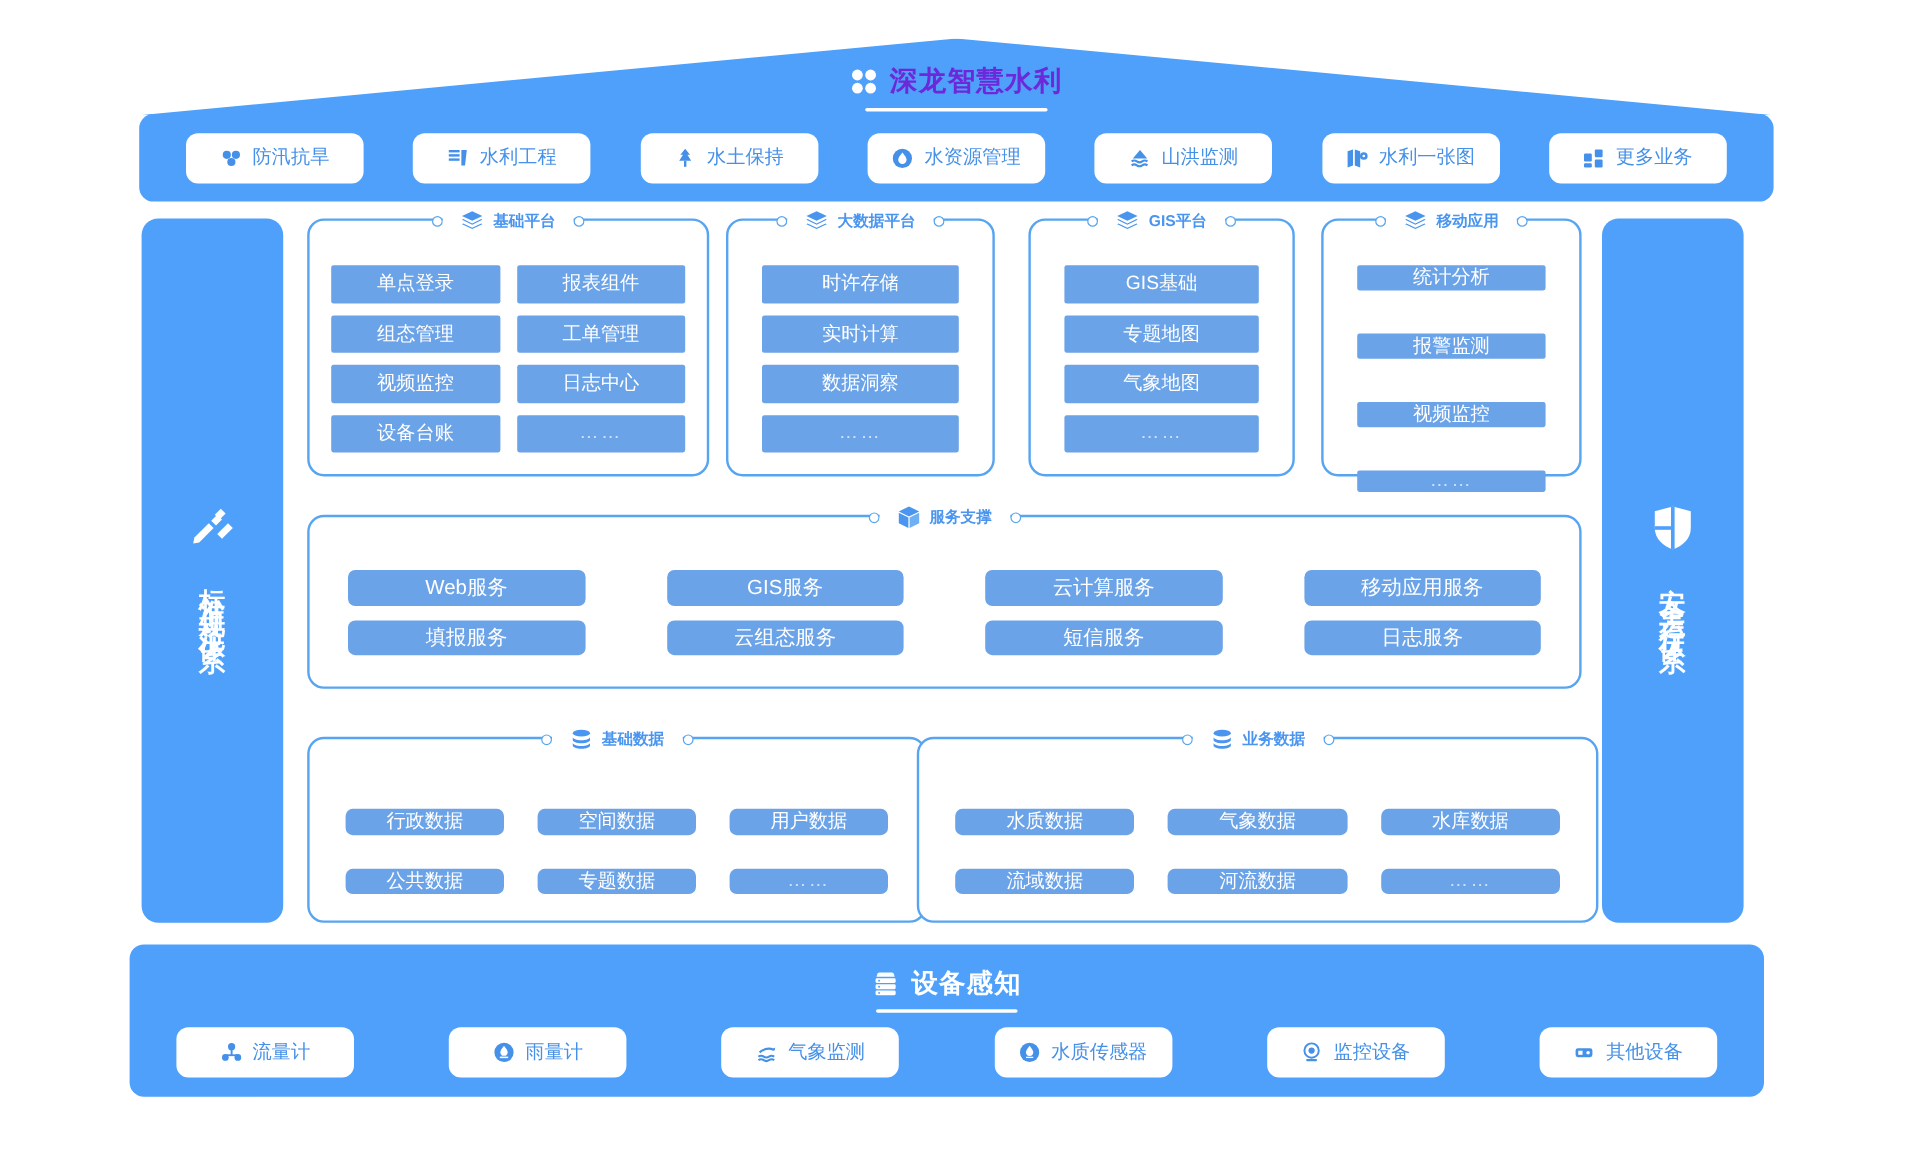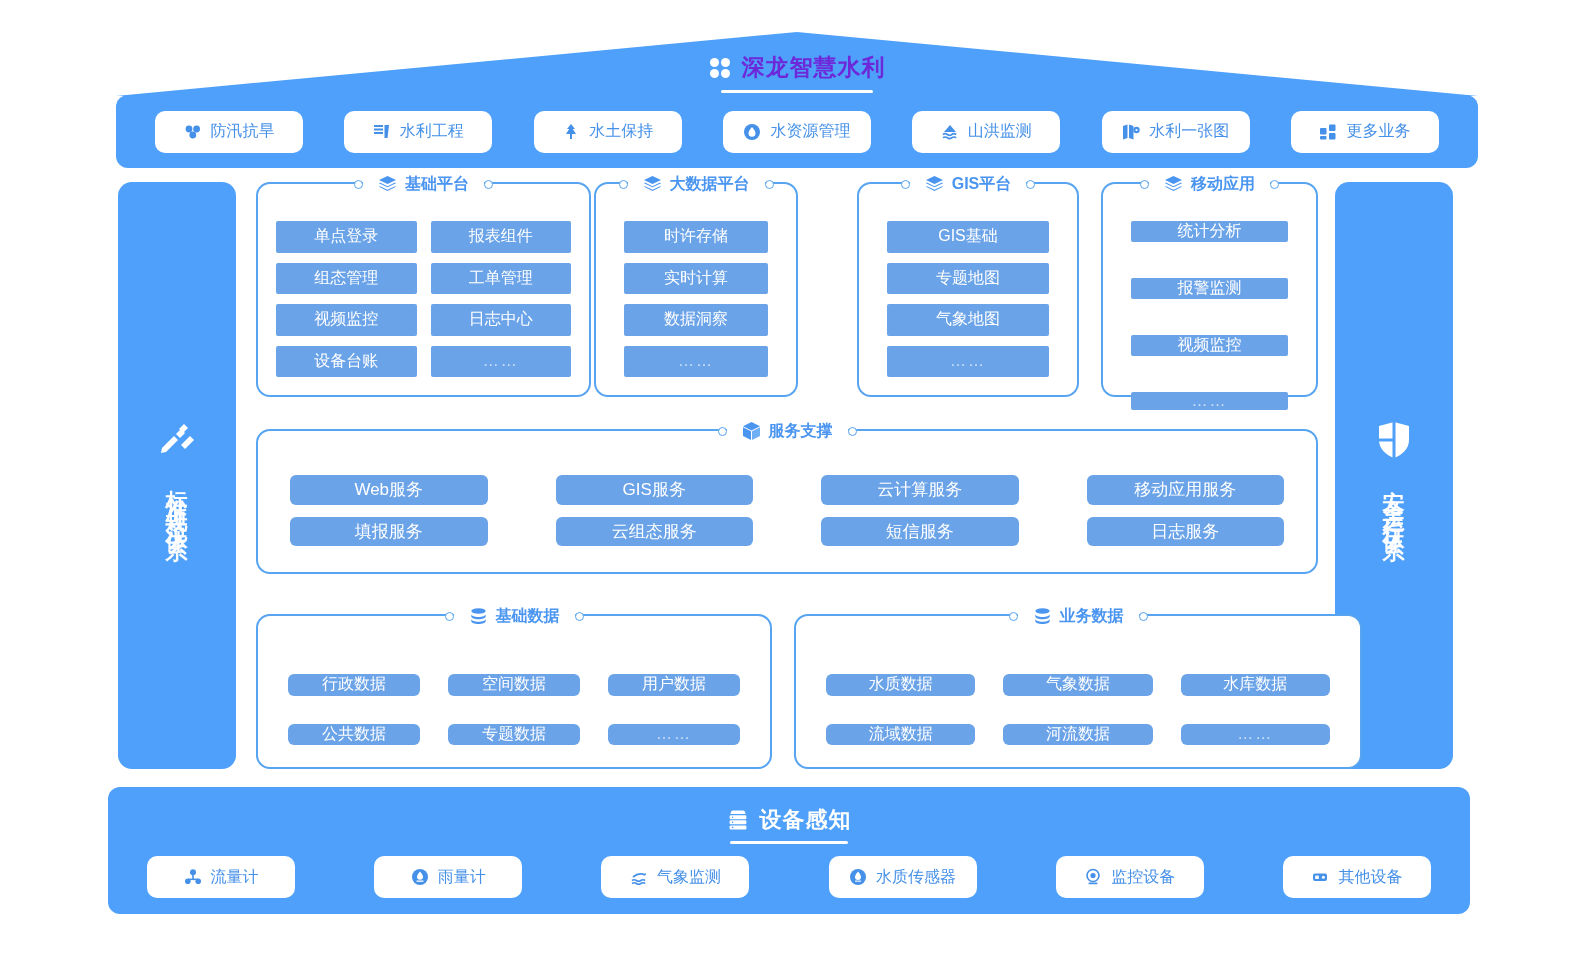--- a/index.html
+++ b/index.html
@@ -86,21 +86,21 @@
     display: flex; align-items: center; justify-content: center;
     pointer-events: none;
   }
   .card-hdr .gapmask {
     background: #ffffff;
     height: 26px;
     display: flex; align-items: center; gap: 8px;
     padding: 0 15px;
   }
   .card-title {
-    color: #4a95f0; font-size: 16px; font-weight: bold; white-space: nowrap;
+    color: #4a95f0; font-size: 13px; font-weight: bold; white-space: nowrap;
   }
   .node {
     width: 9px; height: 9px; border-radius: 50%;
     border: 1.6px solid #57a4f0; background: #ffffff;
     flex: 0 0 auto;
   }
   .chip {
     background: #6ba3e8;
     color: #ffffff;
     border-radius: 2px;
@@ -289,21 +289,21 @@
         <div class="chip">报表组件</div>
         <div class="chip">组态管理</div>
         <div class="chip">工单管理</div>
         <div class="chip">视频监控</div>
         <div class="chip">日志中心</div>
         <div class="chip">设备台账</div>
         <div class="chip dots">……</div>
       </div>
     </div>
 
-    <div class="card plat" style="left:338px; width:204px;">
+    <div class="card plat" style="left:349px; width:224px;">
       <div class="card-hdr">
         <span class="node"></span>
         <span class="gapmask">
           <span>
             <svg width="19" height="19" viewBox="0 0 19 19">
                 <path d="M9.5 1 L18 5 L9.5 9 L1 5 Z" fill="#4a95f0"></path>
                 <path d="M9.5 11.2 L17 7.6 L18 8.2 L9.5 12.3 L1 8.2 L2 7.6 Z" fill="#4a95f0"></path>
                 <path d="M9.5 14.8 L17 11.2 L18 11.8 L9.5 15.9 L1 11.8 L2 11.2 Z" fill="#4a95f0"></path>
               </svg>
           </span>
@@ -410,21 +410,21 @@
       <div class="grid">
         <div class="chip">行政数据</div>
         <div class="chip">空间数据</div>
         <div class="chip">用户数据</div>
         <div class="chip">公共数据</div>
         <div class="chip">专题数据</div>
         <div class="chip dots">……</div>
       </div>
     </div>
 
-    <div class="card dat" style="left:538px; width:568px;">
+    <div class="card dat" style="left:508px; width:568px;">
       <div class="card-hdr">
         <span class="node"></span>
         <span class="gapmask">
           <span>
             <svg width="19" height="19" viewBox="0 0 19 19">
                 <ellipse cx="9.5" cy="4" rx="7.2" ry="2.8" fill="#4a95f0"></ellipse>
                 <path d="M2.3 7.2 C2.3 8.7 5.5 9.9 9.5 9.9 C13.5 9.9 16.7 8.7 16.7 7.2 L16.7 9.6 C16.7 11.1 13.5 12.3 9.5 12.3 C5.5 12.3 2.3 11.1 2.3 9.6 Z" fill="#4a95f0"></path>
                 <path d="M2.3 12 C2.3 13.5 5.5 14.7 9.5 14.7 C13.5 14.7 16.7 13.5 16.7 12 L16.7 14.2 C16.7 15.7 13.5 16.9 9.5 16.9 C5.5 16.9 2.3 15.7 2.3 14.2 Z" fill="#4a95f0"></path>
               </svg>
           </span>

